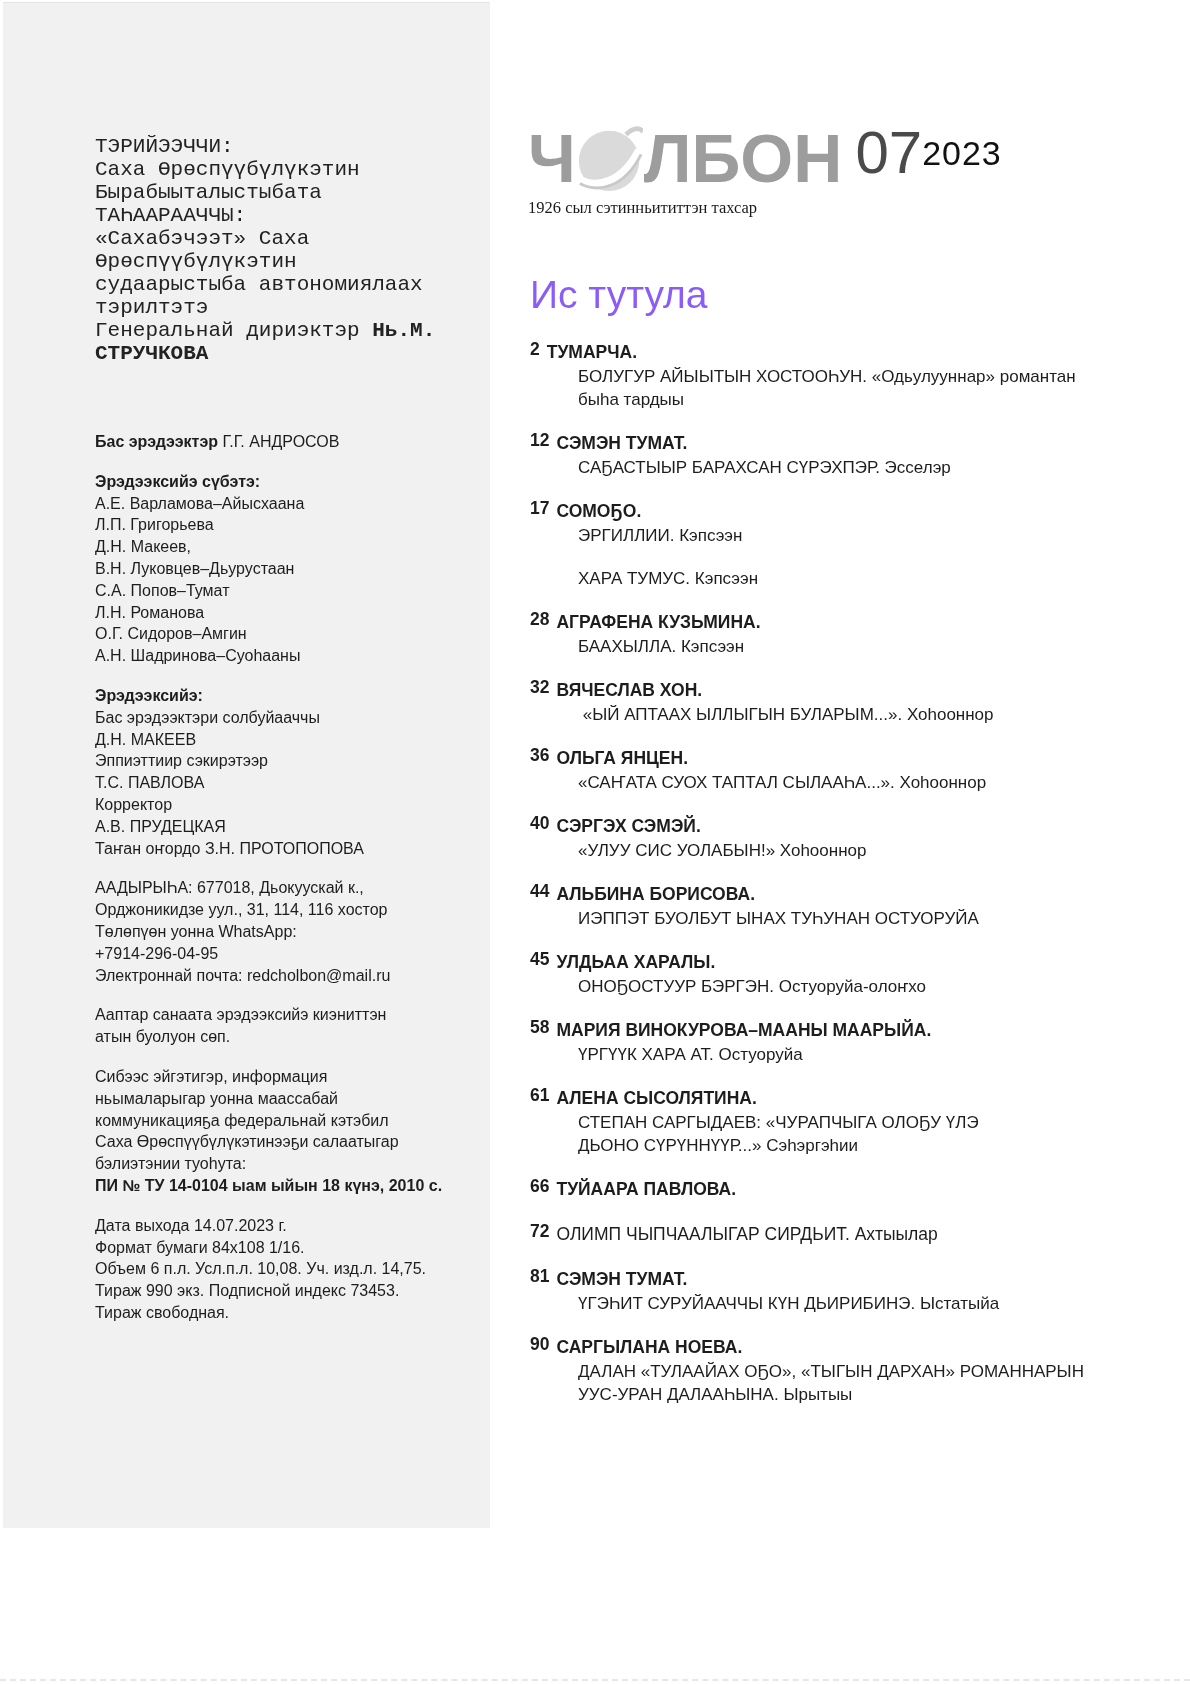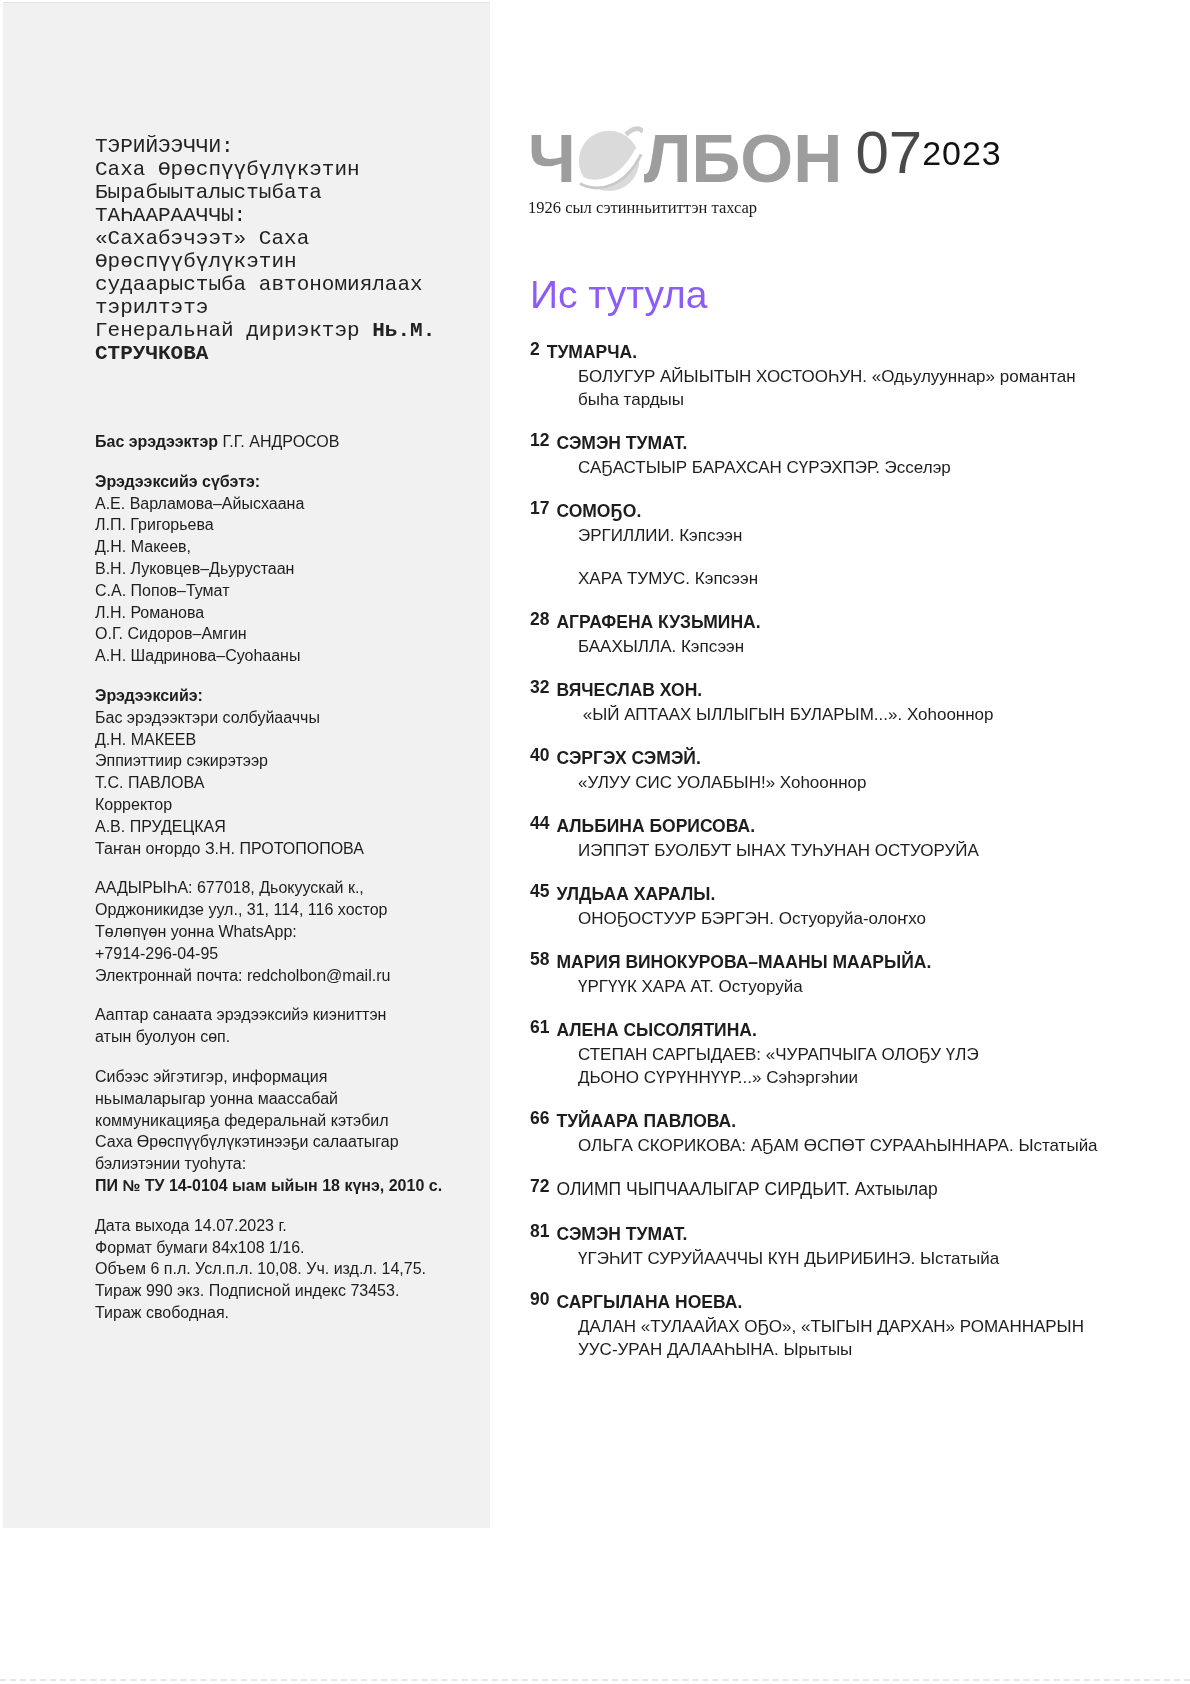--- a/index.html
+++ b/index.html
@@ -179,20 +179,24 @@
       </div>
       <div class="entry">
         <p class="ln head"><span class="num">28</span><span class="ttl">АГРАФЕНА КУЗЬМИНА.</span></p>
         <p class="ln body">БААХЫЛЛА. Кэпсээн</p>
       </div>
       <div class="entry">
         <p class="ln head"><span class="num">32</span><span class="ttl">ВЯЧЕСЛАВ ХОН.</span></p>
         <p class="ln body">&nbsp;«ЫЙ АПТААХ ЫЛЛЫГЫН БУЛАРЫМ...». Хоһооннор</p>
       </div>
       <div class="entry">
+        <p class="ln head"><span class="num">36</span><span class="ttl">ОЛЬГА ЯНЦЕН.</span></p>
+        <p class="ln body">«САҤАТА СУОХ ТАПТАЛ СЫЛААҺА...». Хоһооннор</p>
+      </div>
+      <div class="entry">
         <p class="ln head"><span class="num">40</span><span class="ttl">СЭРГЭХ СЭМЭЙ.</span></p>
         <p class="ln body">«УЛУУ СИС УОЛАБЫН!» Хоһооннор</p>
       </div>
       <div class="entry">
         <p class="ln head"><span class="num">44</span><span class="ttl">АЛЬБИНА БОРИСОВА.</span></p>
         <p class="ln body">ИЭППЭТ БУОЛБУТ ЫНАХ ТУҺУНАН ОСТУОРУЙА</p>
       </div>
       <div class="entry">
         <p class="ln head"><span class="num">45</span><span class="ttl">УЛДЬАА ХАРАЛЫ.</span></p>
         <p class="ln body">ОНОҔОСТУУР БЭРГЭН. Остуоруйа-олоҥхо</p>
@@ -201,21 +205,20 @@
         <p class="ln head"><span class="num">58</span><span class="ttl">МАРИЯ ВИНОКУРОВА–МААНЫ МААРЫЙА.</span></p>
         <p class="ln body">ҮРГҮҮК ХАРА АТ. Остуоруйа</p>
       </div>
       <div class="entry">
         <p class="ln head"><span class="num">61</span><span class="ttl">АЛЕНА СЫСОЛЯТИНА.</span></p>
         <p class="ln body">СТЕПАН САРГЫДАЕВ: «ЧУРАПЧЫГА ОЛОҔУ ҮЛЭ</p>
         <p class="ln body">ДЬОНО СҮРҮННҮҮР...» Сэһэргэһии</p>
       </div>
       <div class="entry">
         <p class="ln head"><span class="num">66</span><span class="ttl">ТУЙААРА ПАВЛОВА.</span></p>
-        <p class="ln body">ОЛЬГА СКОРИКОВА: АҔАМ ӨСПӨТ СУРААҺЫННАРА. Ыстатыйа</p>
       </div>
       <div class="entry">
         <p class="ln head"><span class="num">72</span><span class="inline">ОЛИМП ЧЫПЧААЛЫГАР СИРДЬИТ. Ахтыылар</span></p>
       </div>
       <div class="entry">
         <p class="ln head"><span class="num">81</span><span class="ttl">СЭМЭН ТУМАТ.</span></p>
         <p class="ln body">ҮГЭҺИТ СУРУЙААЧЧЫ КҮН ДЬИРИБИНЭ. Ыстатыйа</p>
       </div>
       <div class="entry">
         <p class="ln head"><span class="num">90</span><span class="ttl">САРГЫЛАНА НОЕВА.</span></p>

